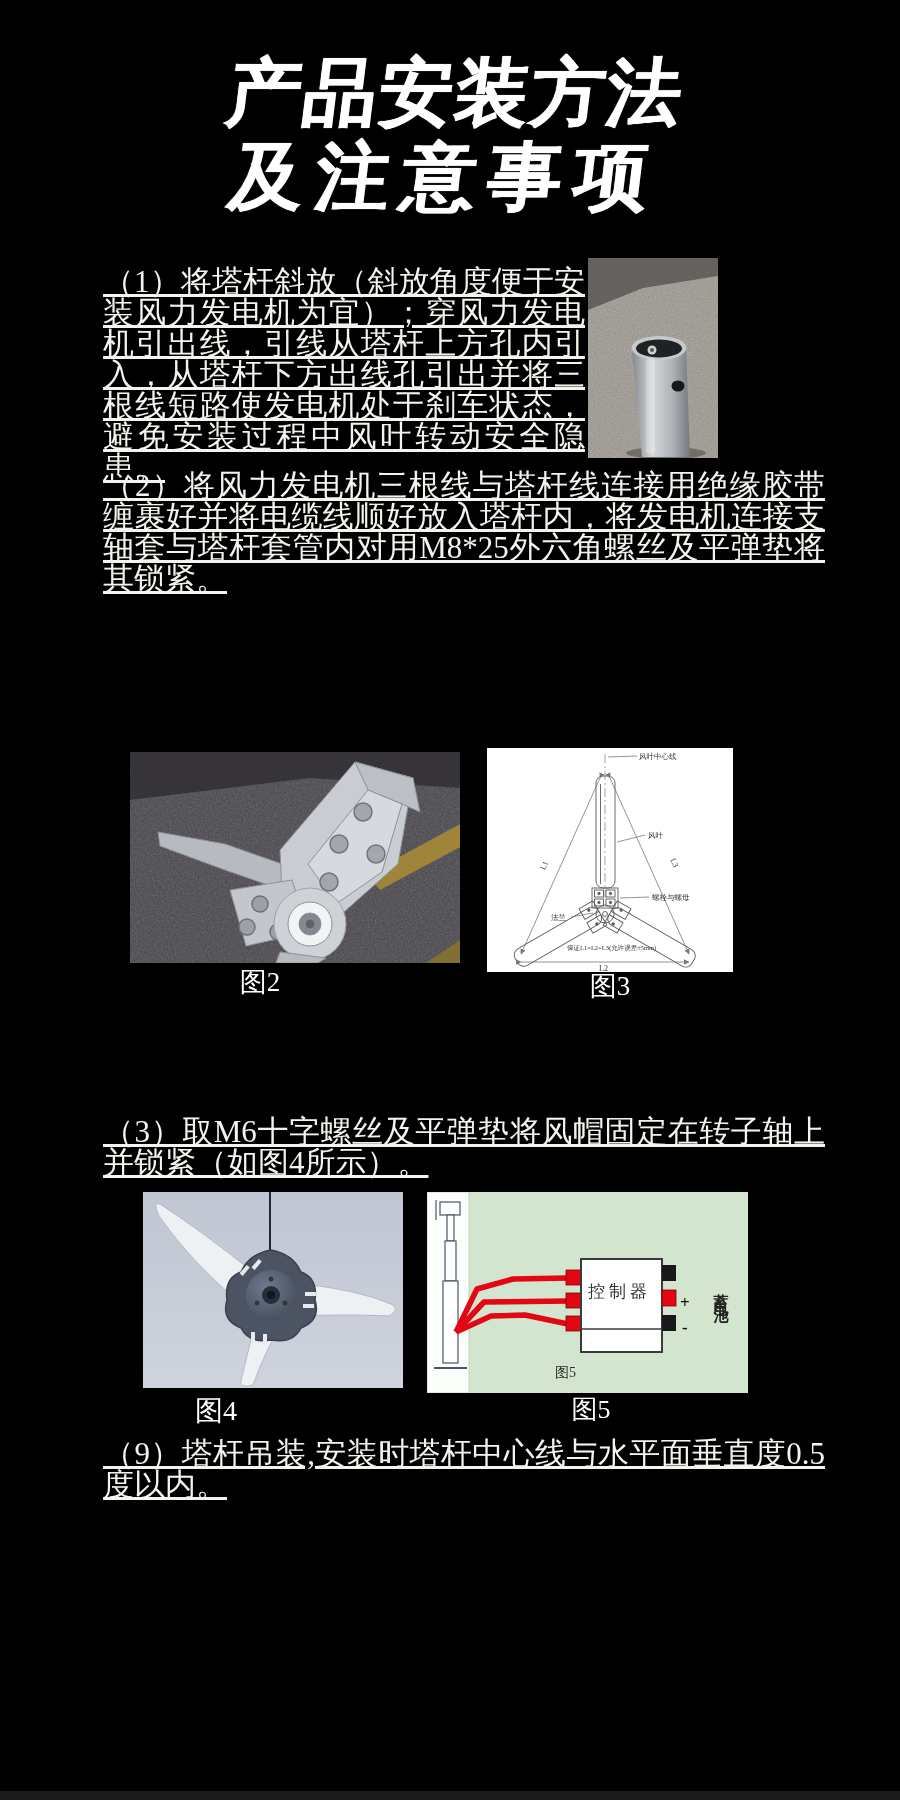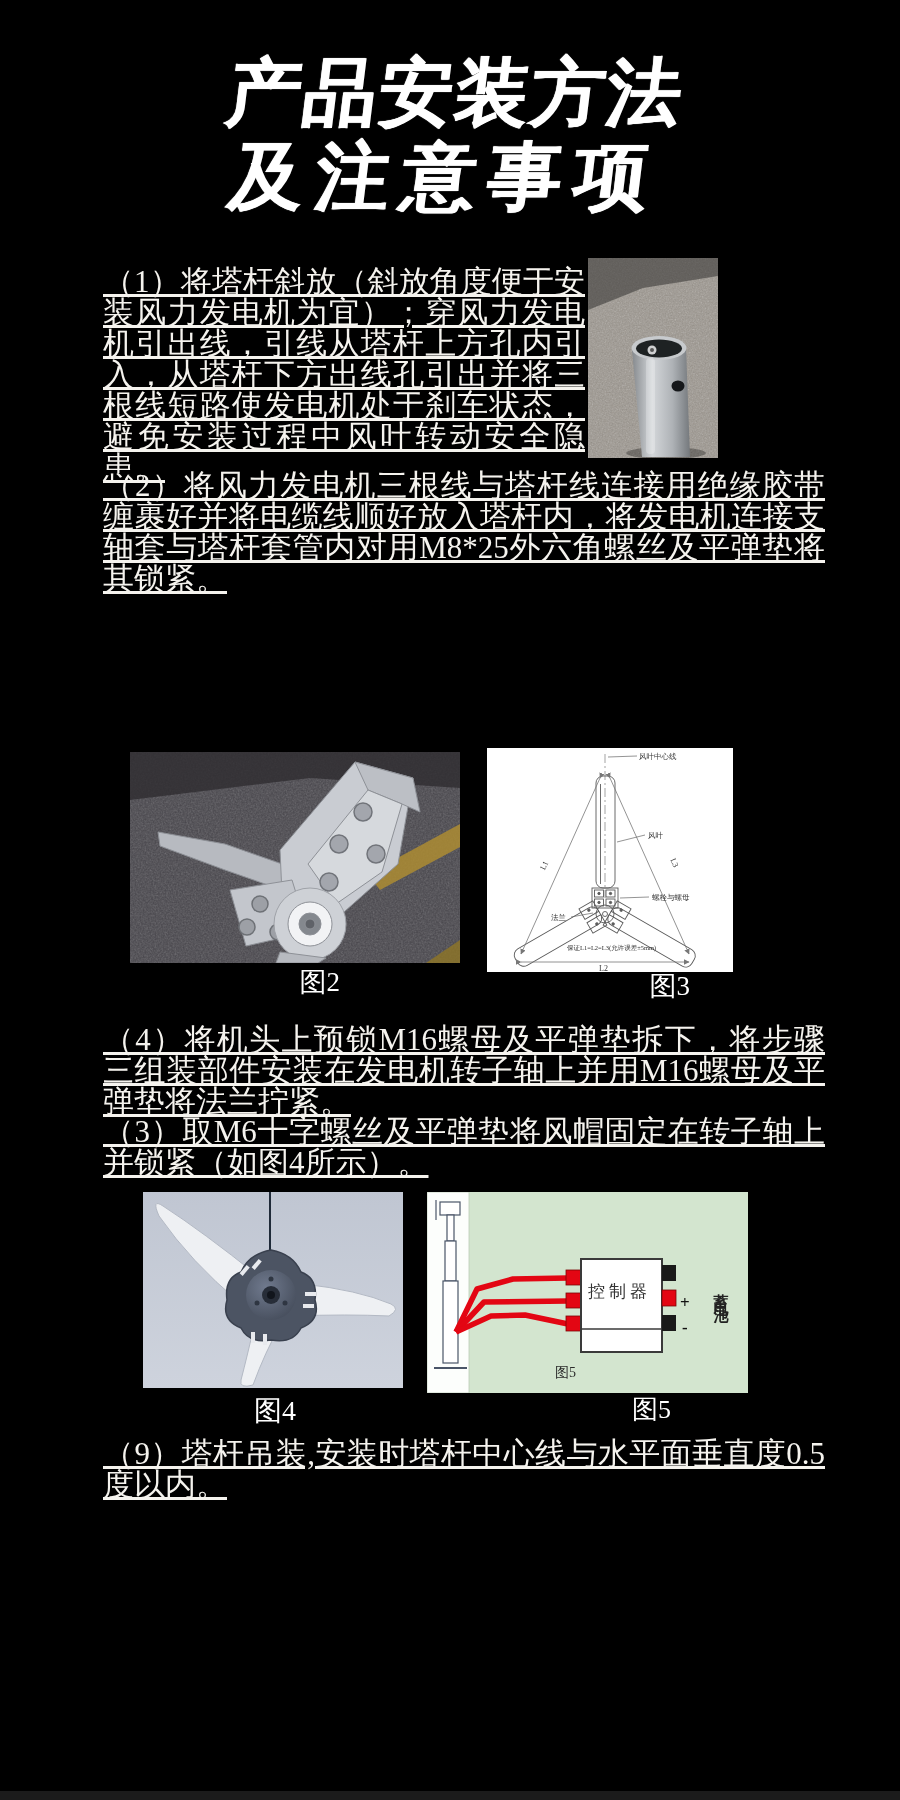--- a/index.html
+++ b/index.html
@@ -24,21 +24,21 @@
   .p6{top:1438px;}
   .p7{top:1498px;}
   
   .fig{position:absolute;}
   .fig svg{display:block;}
   .pole-photo{left:588px;top:258px;width:130px;height:200px;}
   .fig2{left:130px;top:752px;width:330px;height:211px;}
   .fig3{left:487px;top:748px;width:238px;height:224px;}
   .fig4{left:143px;top:1192px;width:260px;height:196px;}
   .fig5{left:427px;top:1192px;width:321px;height:188px;}
-  .figcap{position:absolute;width:160px;text-align:right;color:#ffffff;}
+  .figcap{position:absolute;width:160px;text-align:center;color:#ffffff;}
   .cap2{left:180px;top:964px;font-size:27px;}
   .cap3{left:530px;top:968px;font-size:27px;}
   .cap4{left:136px;top:1392px;font-size:28px;}
   .cap5{left:511px;top:1392px;font-size:26px;}
   
   .fig5{position:absolute;}
   .f5-label{position:absolute;font-family:"Liberation Serif","DejaVu Serif",serif;}
   .f5-controller{left:161px;top:88px;font-size:17px;letter-spacing:4px;color:#333;}
   .f5-plus{left:253px;top:101px;font-size:17px;font-weight:bold;color:#111;}
   .f5-minus{left:255px;top:126px;font-size:17px;font-weight:bold;color:#111;}
@@ -187,21 +187,20 @@
         <text x="64" y="172" font-size="7.5">法兰</text>
         <text x="80" y="202" font-size="6.5">保证L1=L2=L3(允许误差±5mm)</text>
         <text x="56" y="116" font-size="8" transform="rotate(-65 62 118)">L1</text>
         <text x="178" y="116" font-size="8" transform="rotate(65 184 118)">L3</text>
         <text x="112" y="223" font-size="8">L2</text>
       </g>
     </svg>
   </div>
   <div class="figcap cap3">图3</div>
 
-  <div class="para p4">（4）将机头上预锁M16螺母及平弹垫拆下，将步骤三组装部件安装在发电机转子轴上并用M16螺母及平弹垫将法兰拧紧。</div>
   <div class="para p5">（3）取M6十字螺丝及平弹垫将风帽固定在转子轴上并锁紧（如图4所示）。</div>
 
   <div class="fig fig4">
     <svg width="260" height="196" viewBox="0 0 260 196">
       <defs>
         <linearGradient id="bg4" x1="0" y1="0" x2="0" y2="1">
           <stop offset="0" stop-color="#c0c6d2"></stop>
             <stop offset="1" stop-color="#ced3dd"></stop>
         </linearGradient>
         <radialGradient id="hubg" cx="0.4" cy="0.35" r="0.9">

